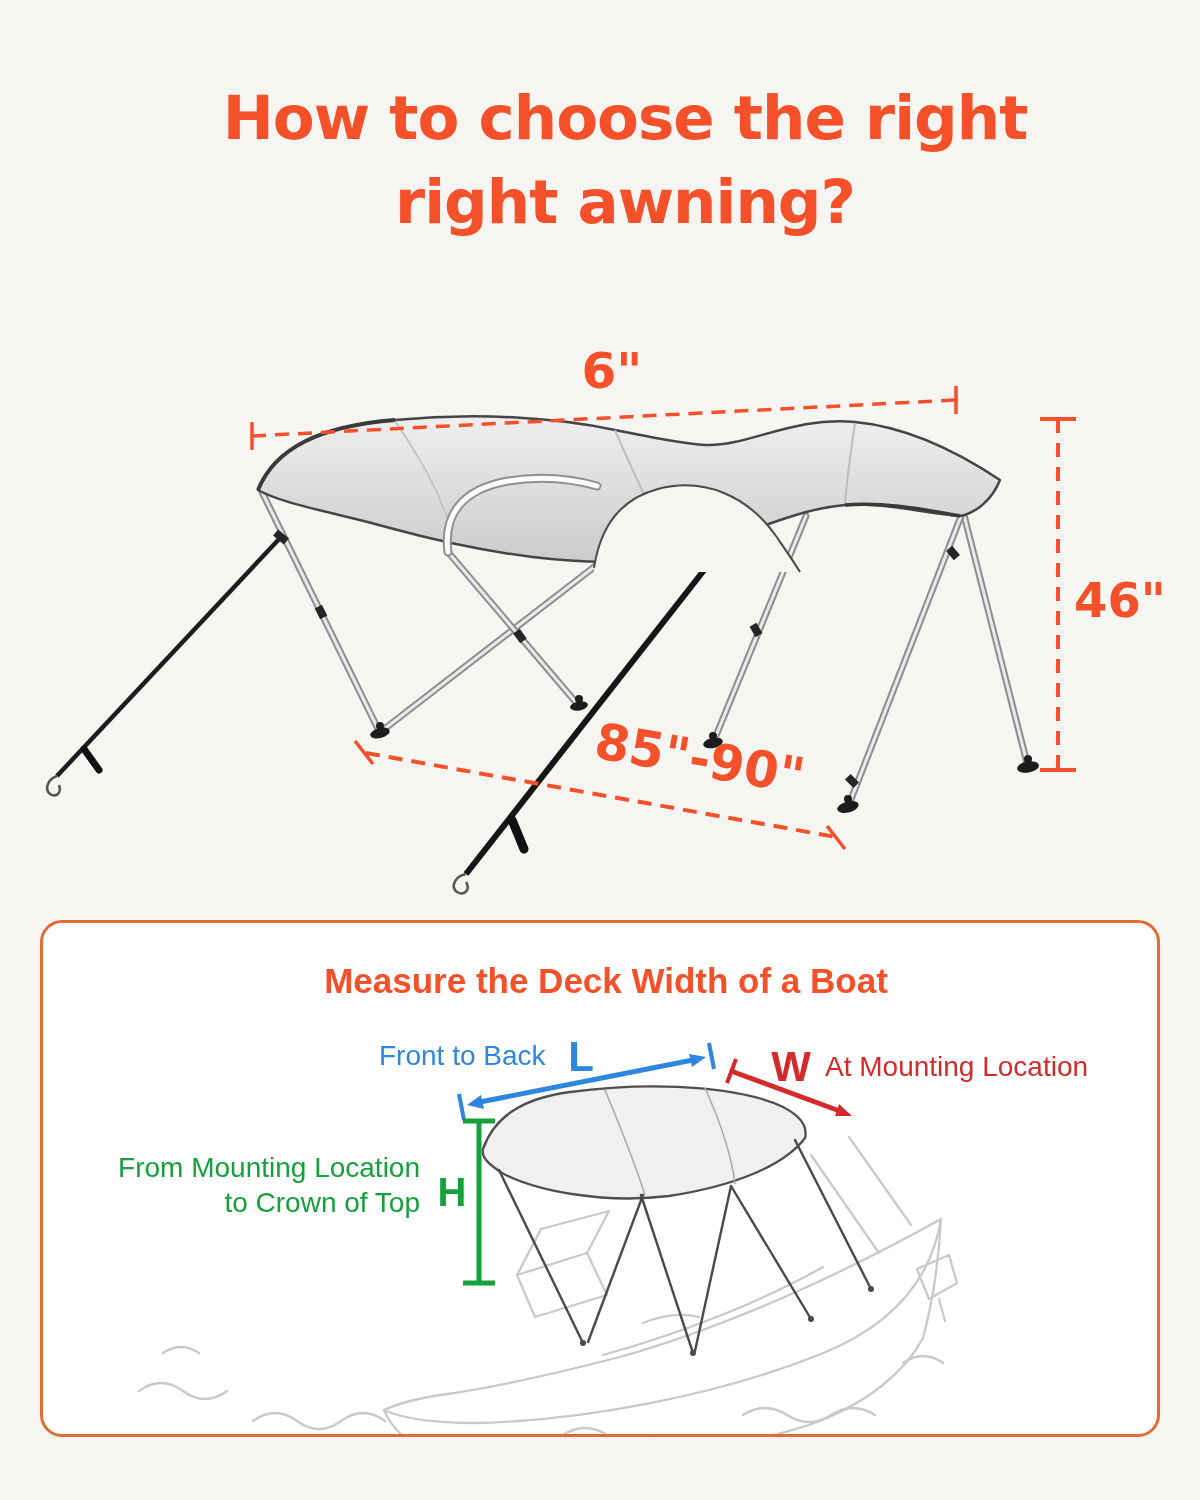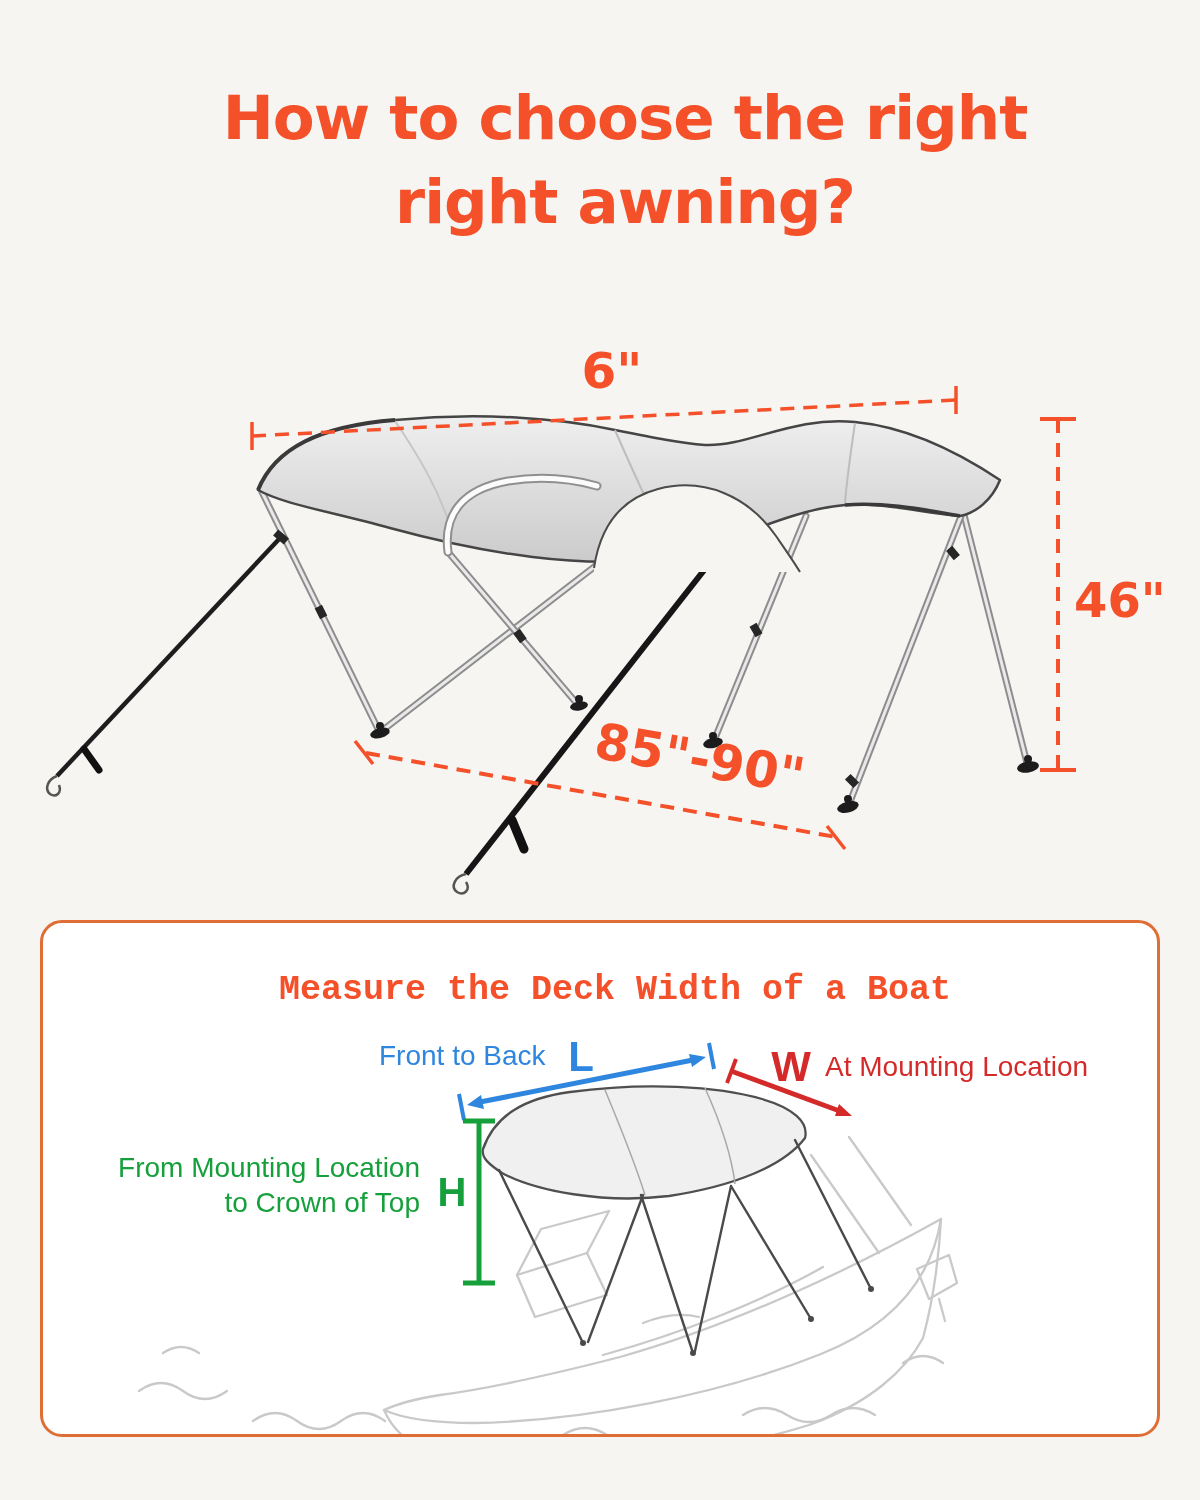--- a/index.html
+++ b/index.html
@@ -4,22 +4,22 @@
 <style>
   html,body{margin:0;padding:0;}
   .page{position:relative;width:1200px;height:1500px;background:#F7F5F2;overflow:hidden;
         font-family:"Liberation Sans",sans-serif;}
   .main-title{position:absolute;top:76px;left:0;width:1200px;margin:0;text-align:center;
         font-family:"DejaVu Sans",sans-serif;font-weight:800;font-size:61px;line-height:1.38;
         letter-spacing:-1px;color:#F4502A;padding-left:25px;}
   .awning-svg{position:absolute;top:300px;left:0;}
   .panel{position:absolute;left:40px;top:920px;width:1120px;height:517px;box-sizing:border-box;
         background:#FFFFFF;border:3px solid #DE6E35;border-radius:22px;}
-  .panel-title{position:absolute;top:32px;left:0;width:100%;margin:15px;text-align:center;z-index:2;
-        font-family:Liberation Mono, monospace;font-weight:800;font-size:35px;color:#F4502A;}
+  .panel-title{position:absolute;top:32px;left:0;width:100%;margin:6px;text-align:center;z-index:2;
+        font-family:Liberation Sans, sans-serif;font-weight:800;font-size:35px;color:#F4502A;}
   .panel-svg{position:absolute;top:0;left:0;z-index:1;}
   .dim-text{font-family:"DejaVu Sans",sans-serif;font-weight:bold;fill:#F4502A;}
   .ann-label{font-family:"Liberation Sans",sans-serif;font-size:28px;}
   .ann-letter{font-family:"Liberation Sans",sans-serif;font-weight:bold;}
   .pole-u{stroke:#8D8D8D;stroke-width:7;stroke-linecap:round;}
   .pole-o{stroke:#E9E9E9;stroke-width:3;stroke-linecap:round;}
   .sketch-dark{stroke:#4A4A4A;stroke-width:2.4;fill:none;stroke-linecap:round;}
   .sketch-light{stroke:#C9C9C9;stroke-width:2.3;fill:none;stroke-linecap:round;stroke-linejoin:round;}
 </style>
 </head>

